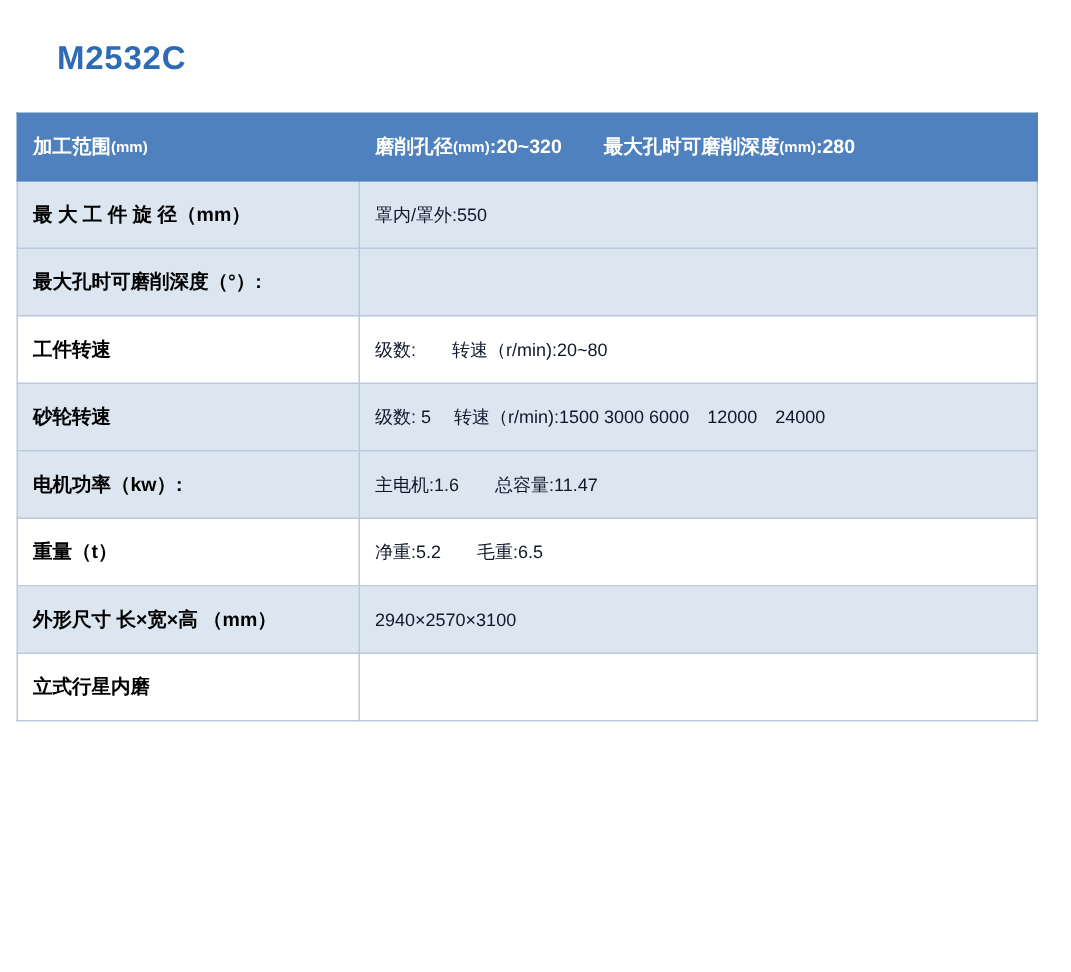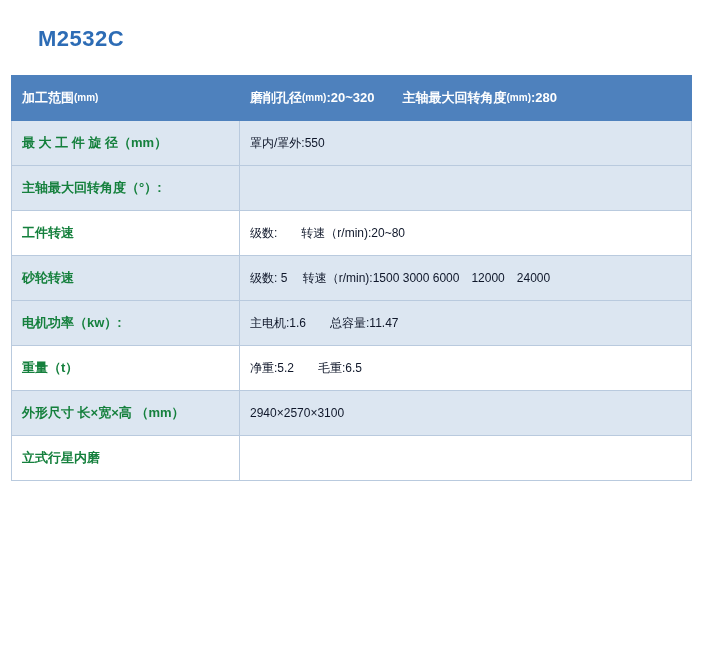--- a/index.html
+++ b/index.html
@@ -63,21 +63,21 @@
   .sml {
     font-size: 10px;
     vertical-align: 1px;
   }
   .row-label {
     width: 228px;
     font-size: 13px;
     font-weight: bold;
     padding: 8px 10px 8px 10px !important;
     line-height: 1.5;
-    color: #15803d;
+    color: #000000;
   }
   .row-value {
     font-size: 12px;
     padding: 8px 10px 8px 10px !important;
     line-height: 1.5;
     color: #0f172a;
   }
   .row-a td { background: #ffffff; }
   .row-b td { background: #dce6f1; }
   .r-h { height: 45px; }
@@ -102,34 +102,34 @@
       <tr class="hdr">
         <td colspan="2">
           <div class="hdr-inner">
             <span class="hdr-c1">
               <span>加工范围</span><span class="sml">(mm)</span>
             </span>
             <span class="hdr-c2">
               <span>磨削孔径</span><span class="sml">(mm)</span><span>:20~320</span>
             </span>
             <span class="hdr-c3">
-              <span>主轴最大回转角度</span><span class="sml">(mm)</span><span>:280</span>
+              <span>最大孔时可磨削深度</span><span class="sml">(mm)</span><span>:280</span>
             </span>
           </div>
         </td>
       </tr>
 
       <tr class="row-b r-h">
         <td class="row-label">最 大 工 件 旋 径（mm）</td>
         <td class="row-value">罩内/罩外:550</td>
       </tr>
 
 
       <tr class="row-b r-h">
-        <td class="row-label">主轴最大回转角度（°）:</td>
+        <td class="row-label">最大孔时可磨削深度（°）:</td>
         <td class="row-value"></td>
       </tr>
 
       <tr class="row-a r-h">
         <td class="row-label">工件转速</td>
         <td class="row-value val-seg">级数:　　转速（r/min):20~80</td>
       </tr>
 
       <tr class="row-b r-h">
         <td class="row-label">砂轮转速</td>

